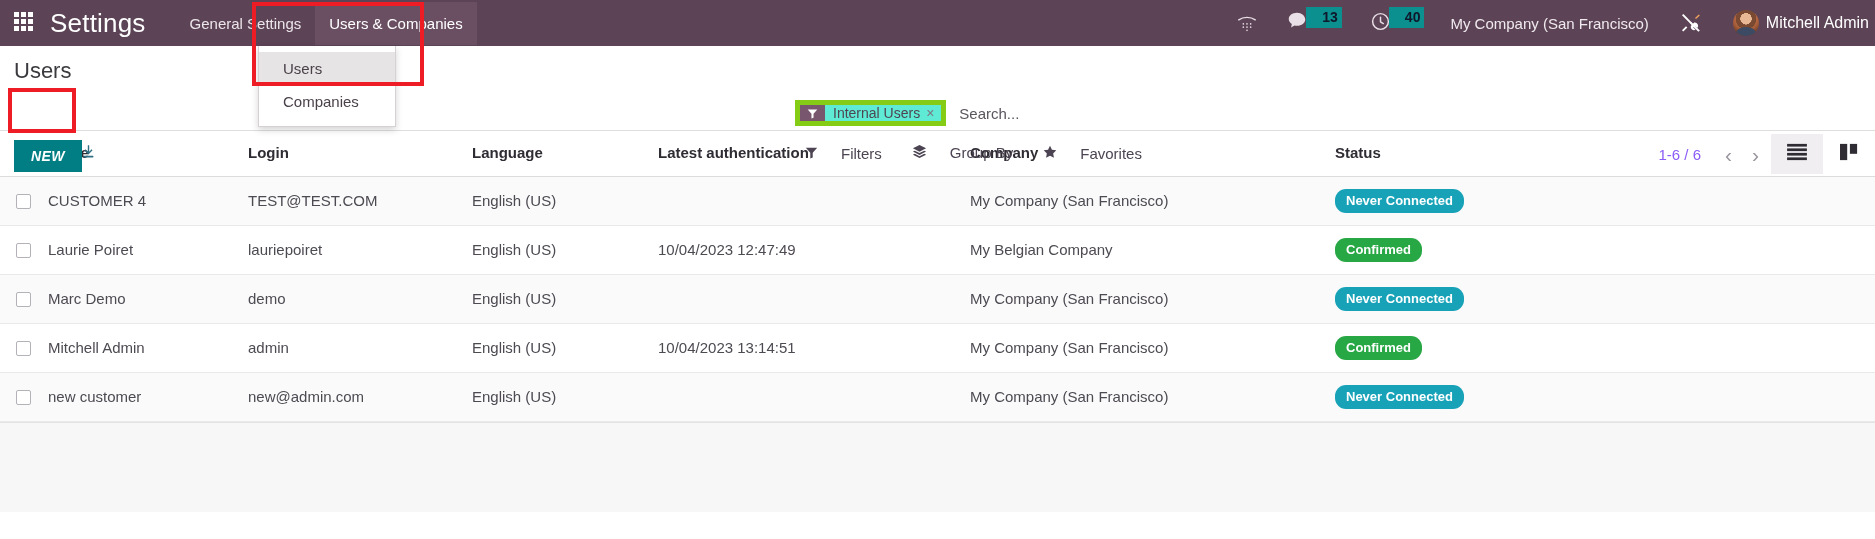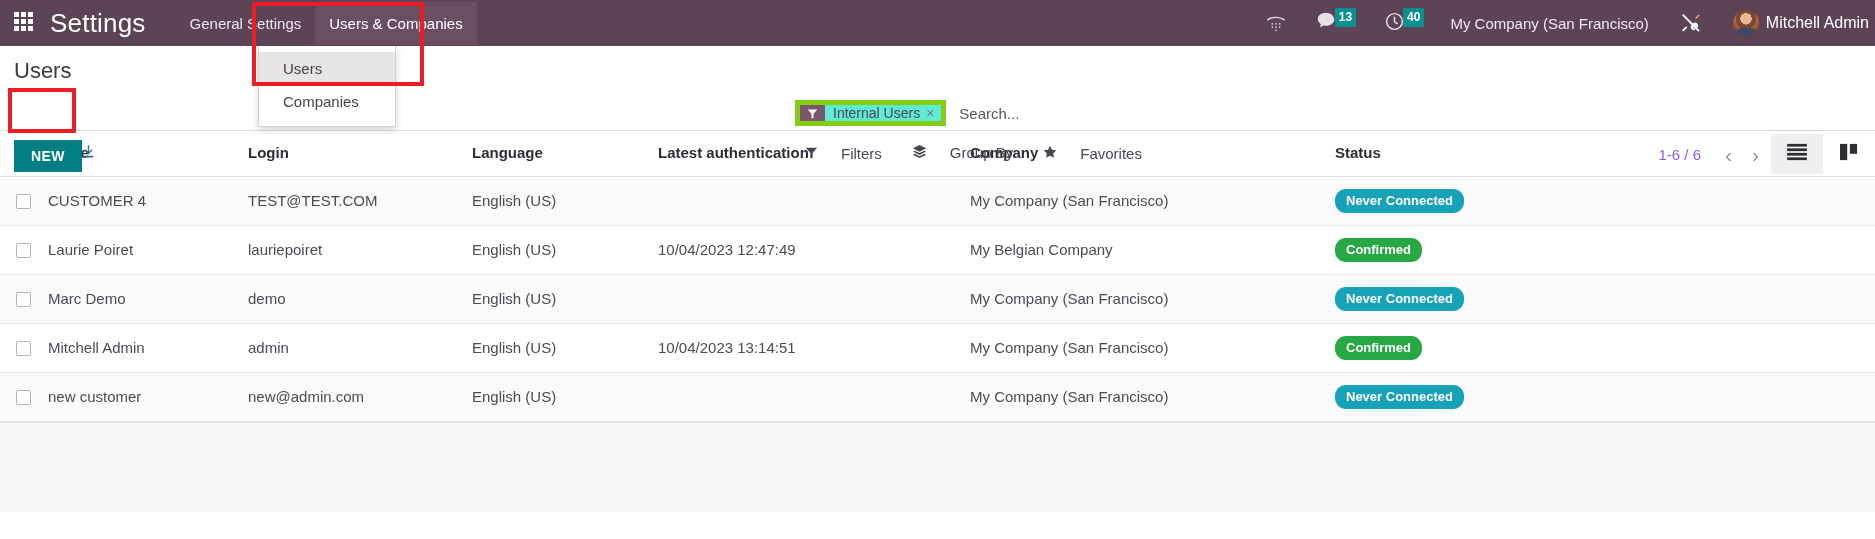--- a/index.html
+++ b/index.html
@@ -57,24 +57,24 @@
   }
   .nav-icon {
     position: relative;
     margin: 0 14px;
     cursor: pointer;
     display: flex;
     align-items: center;
   }
   .badge {
     background: #0b8f8f;
-    color: #ffffff;
-    font-size: 12px;
+    color: #0f172a;
+    font-size: 14px;
     line-height: 1;
-    padding: 3px 4px 4px 4px;
+    padding: 3px 4px 4px 16px;
     margin-left: -2px;
     margin-top: -12px;
     min-width: 19px;
     text-align: center;
     font-weight: 600;
   }
   .company-name {
     font-size: 15px;
     color: #f0eaee;
     margin: 0 16px 0 12px;
@@ -156,20 +156,21 @@
     left: 14px; top: 94px;
     background: #017e84;
     color: #ffffff;
     font-size: 14px;
     font-weight: 700;
     letter-spacing: .4px;
     padding: 8px 17px;
     border: none;
     cursor: pointer;
     z-index: 10;
+    font-style: italic;
   }
   .download-icon {
     position: absolute;
     left: 80px; top: 96px;
     z-index: 10;
     cursor: pointer;
   }
 
   
   .searchview {

